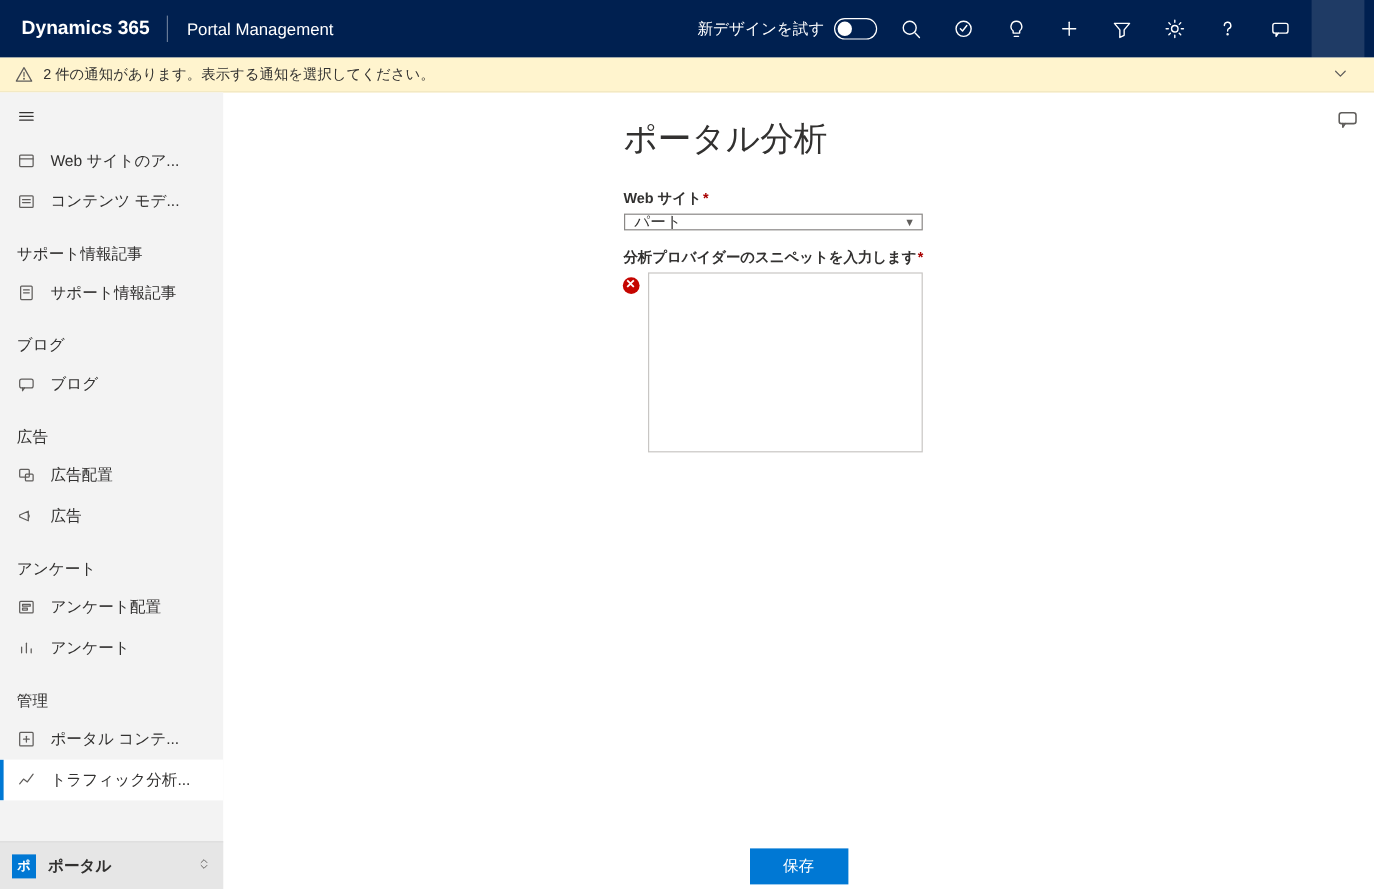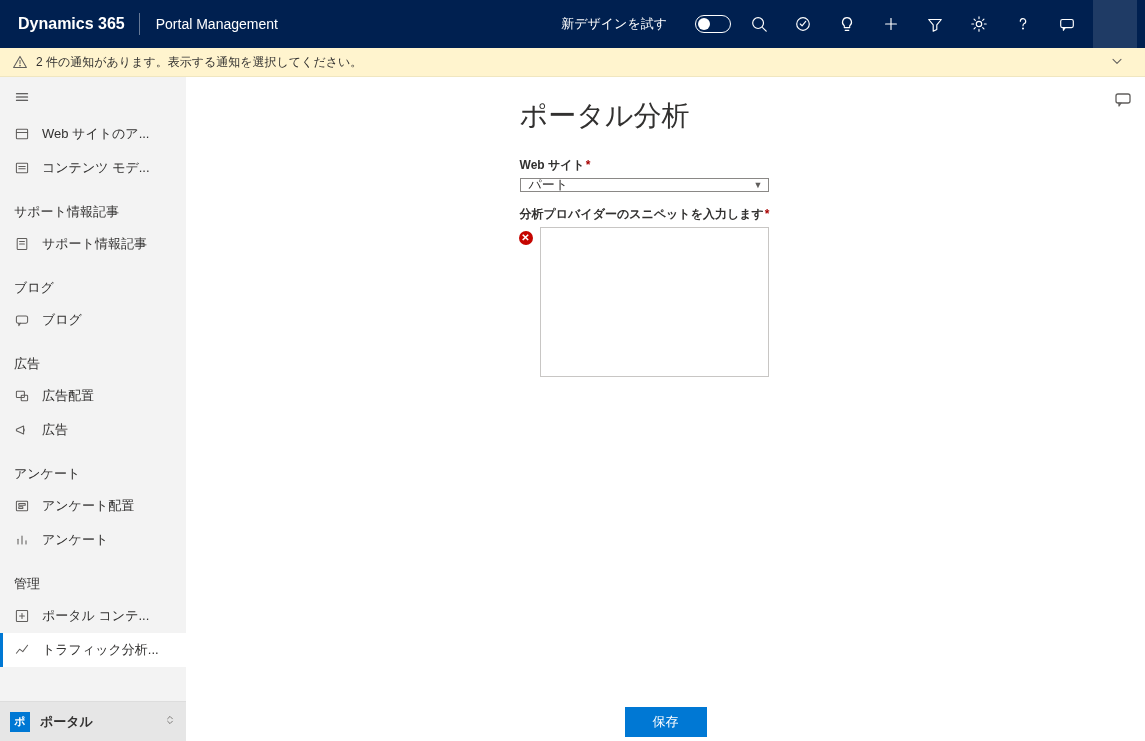--- a/index.html
+++ b/index.html
@@ -5,21 +5,21 @@
   * { box-sizing: border-box; margin: 0; padding: 0; }
   html, body { height: 100%; font-family: "Segoe UI", -apple-system, sans-serif; font-size: 13px; color: #323130; background: #fff; }
   .app { display: flex; flex-direction: column; height: 741px; width: 1145px; overflow: hidden; position: relative; }
 
   
   .topbar { height: 48px; background: #002050; color: #fff; display: flex; align-items: center; padding: 0 8px 0 18px; flex-shrink: 0; }
   .brand { font-size: 16px; font-weight: 600; padding-right: 14px; }
   .divider-v { width: 1px; height: 22px; background: rgba(255,255,255,0.4); margin: 0 4px 0 0; }
   .appname { font-size: 14px; margin-left: 12px; font-weight: 400; }
   .top-spacer { flex: 1; }
-  .try-new { display: flex; align-items: center; font-size: 13px; margin-right: 6px; gap: 20px; }
+  .try-new { display: flex; align-items: center; font-size: 13px; margin-right: 6px; }
   .toggle { width: 36px; height: 18px; border: 1px solid #fff; border-radius: 10px; margin-left: 8px; position: relative; }
   .toggle::after { content: ""; width: 12px; height: 12px; background: #fff; border-radius: 50%; position: absolute; top: 2px; left: 2px; }
   .top-icons { display: flex; align-items: center; }
   .top-icon { width: 44px; height: 48px; display: flex; align-items: center; justify-content: center; color: #fff; cursor: pointer; }
   .top-icon svg { width: 18px; height: 18px; }
   .avatar-block { width: 44px; height: 48px; background: rgba(255,255,255,0.12); margin-left: 4px; }
 
   
   .notif { height: 29px; background: #FFF4CE; border-bottom: 1px solid #f0e6c0; display: flex; align-items: center; padding: 1px 12px; font-size: 12px; color: #323130; flex-shrink: 0; }
   .notif svg { width: 16px; height: 16px; color: #605e5c; margin-right: 8px; }

